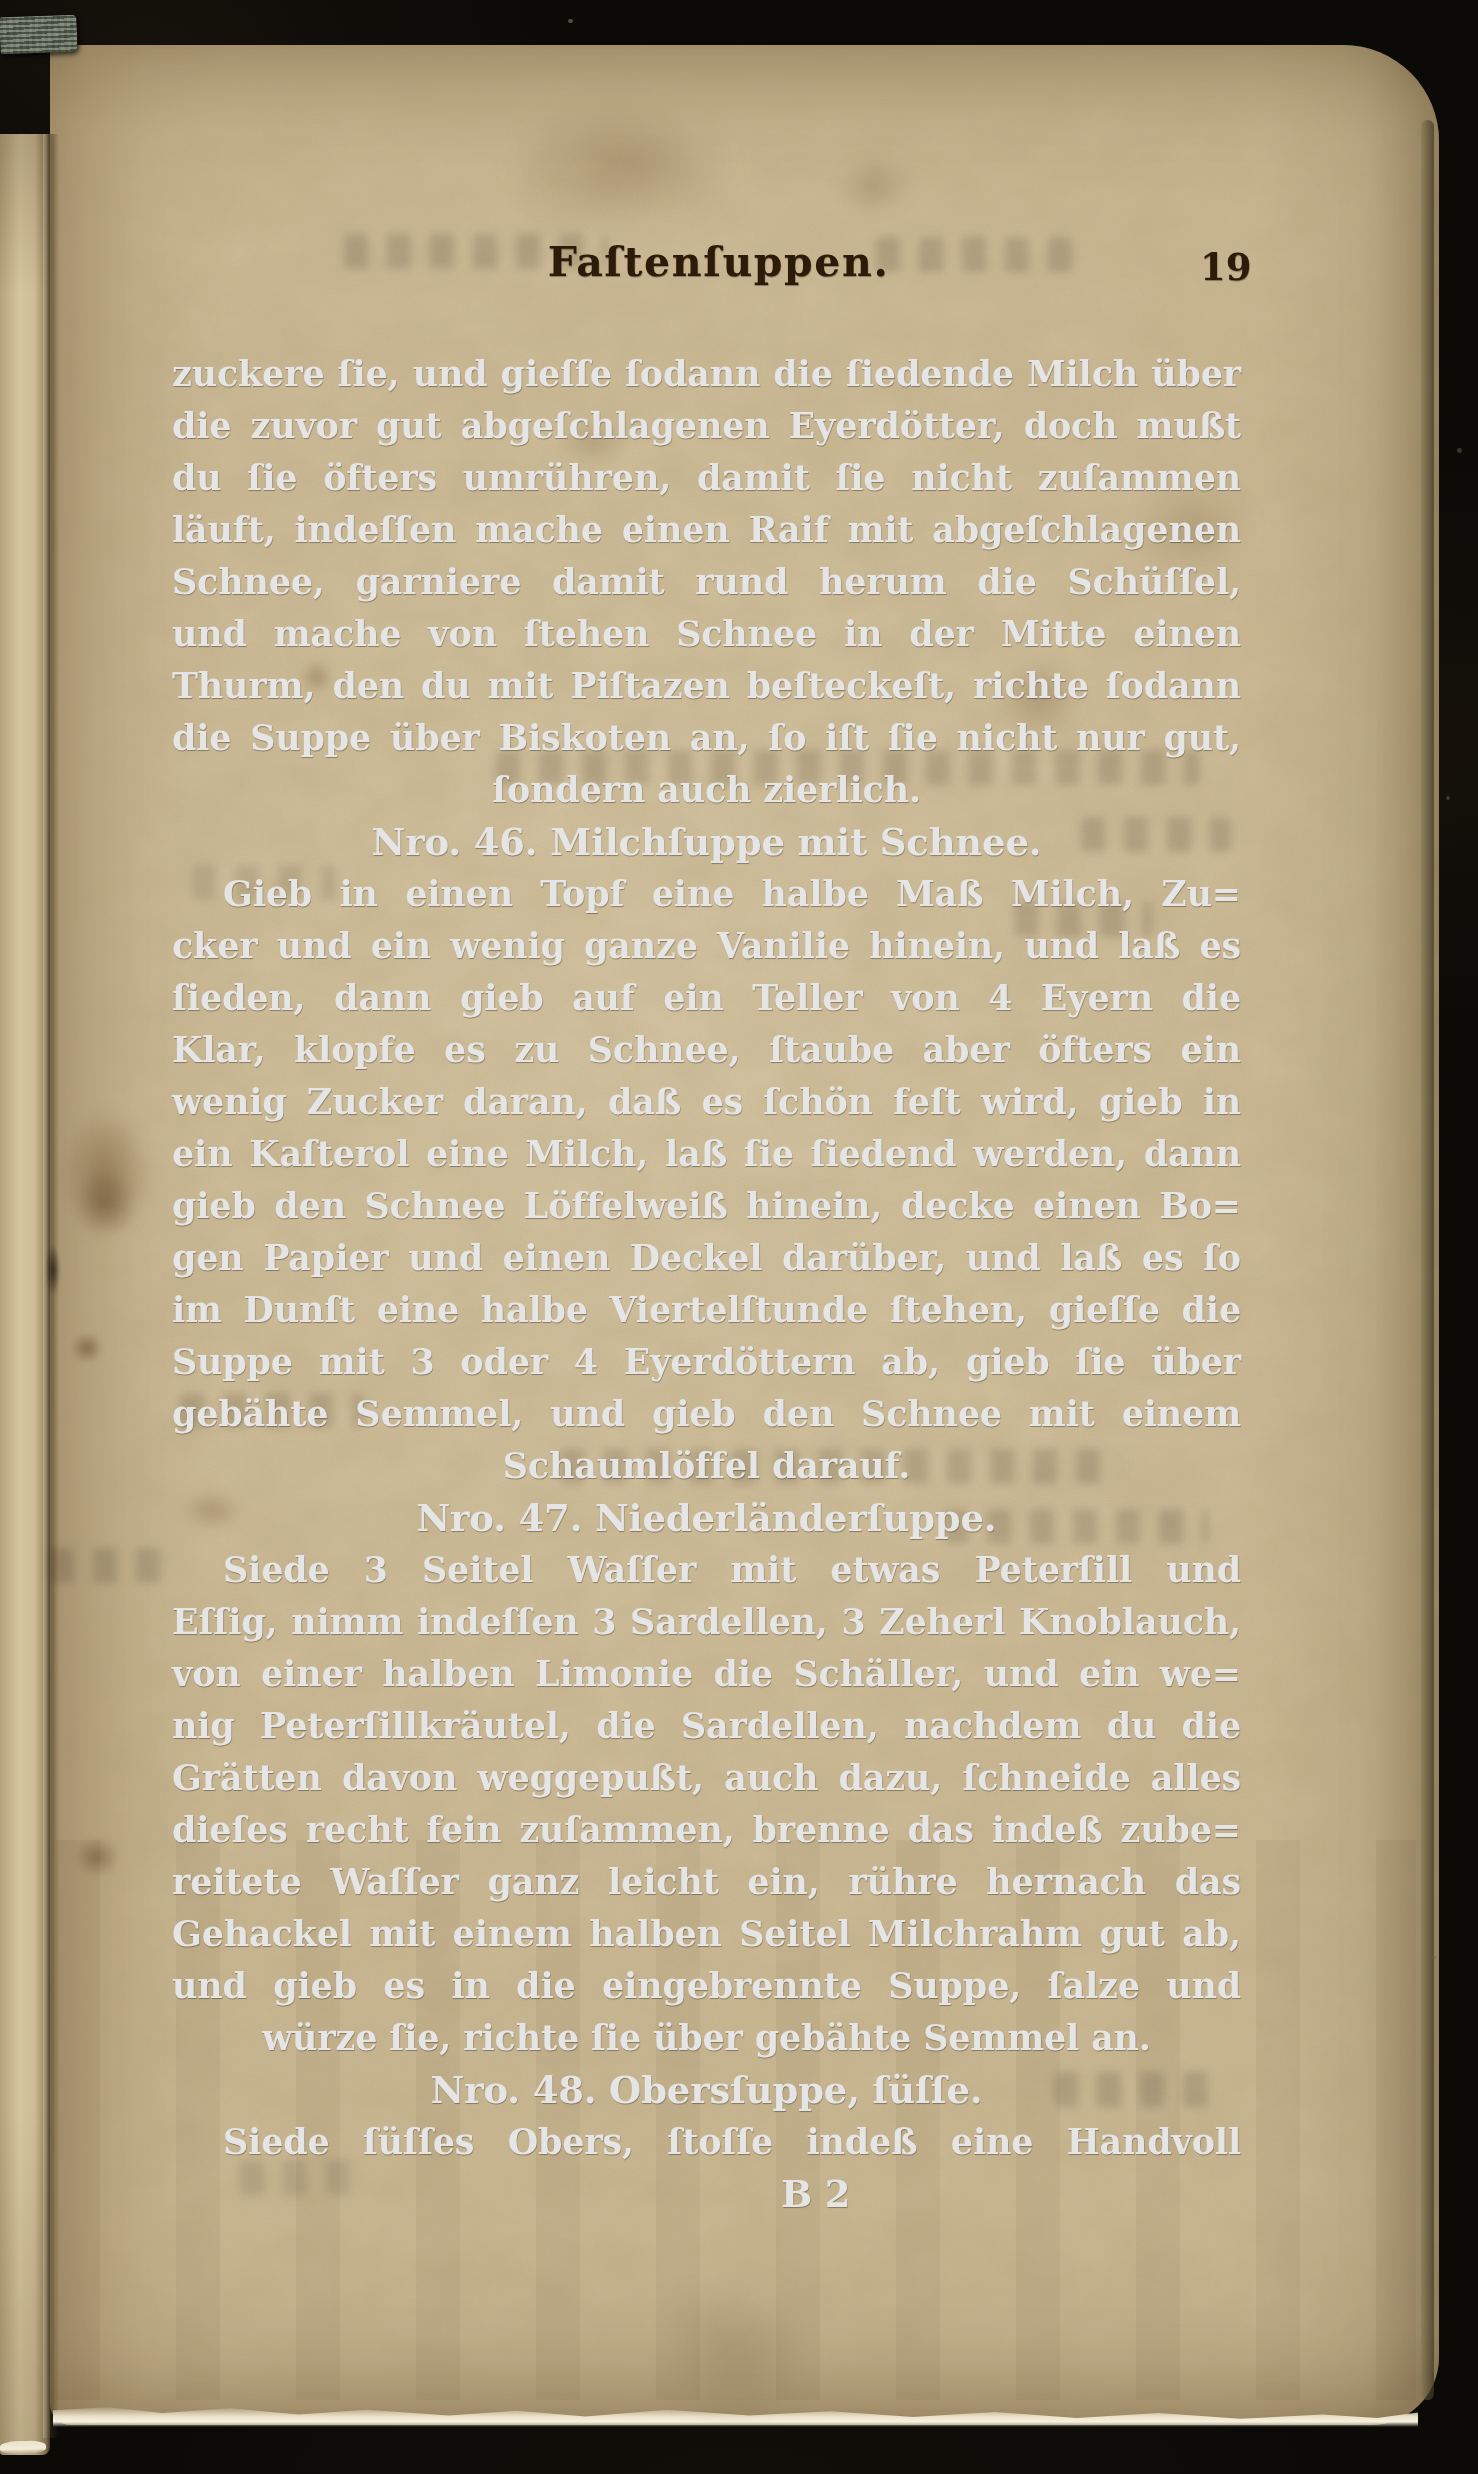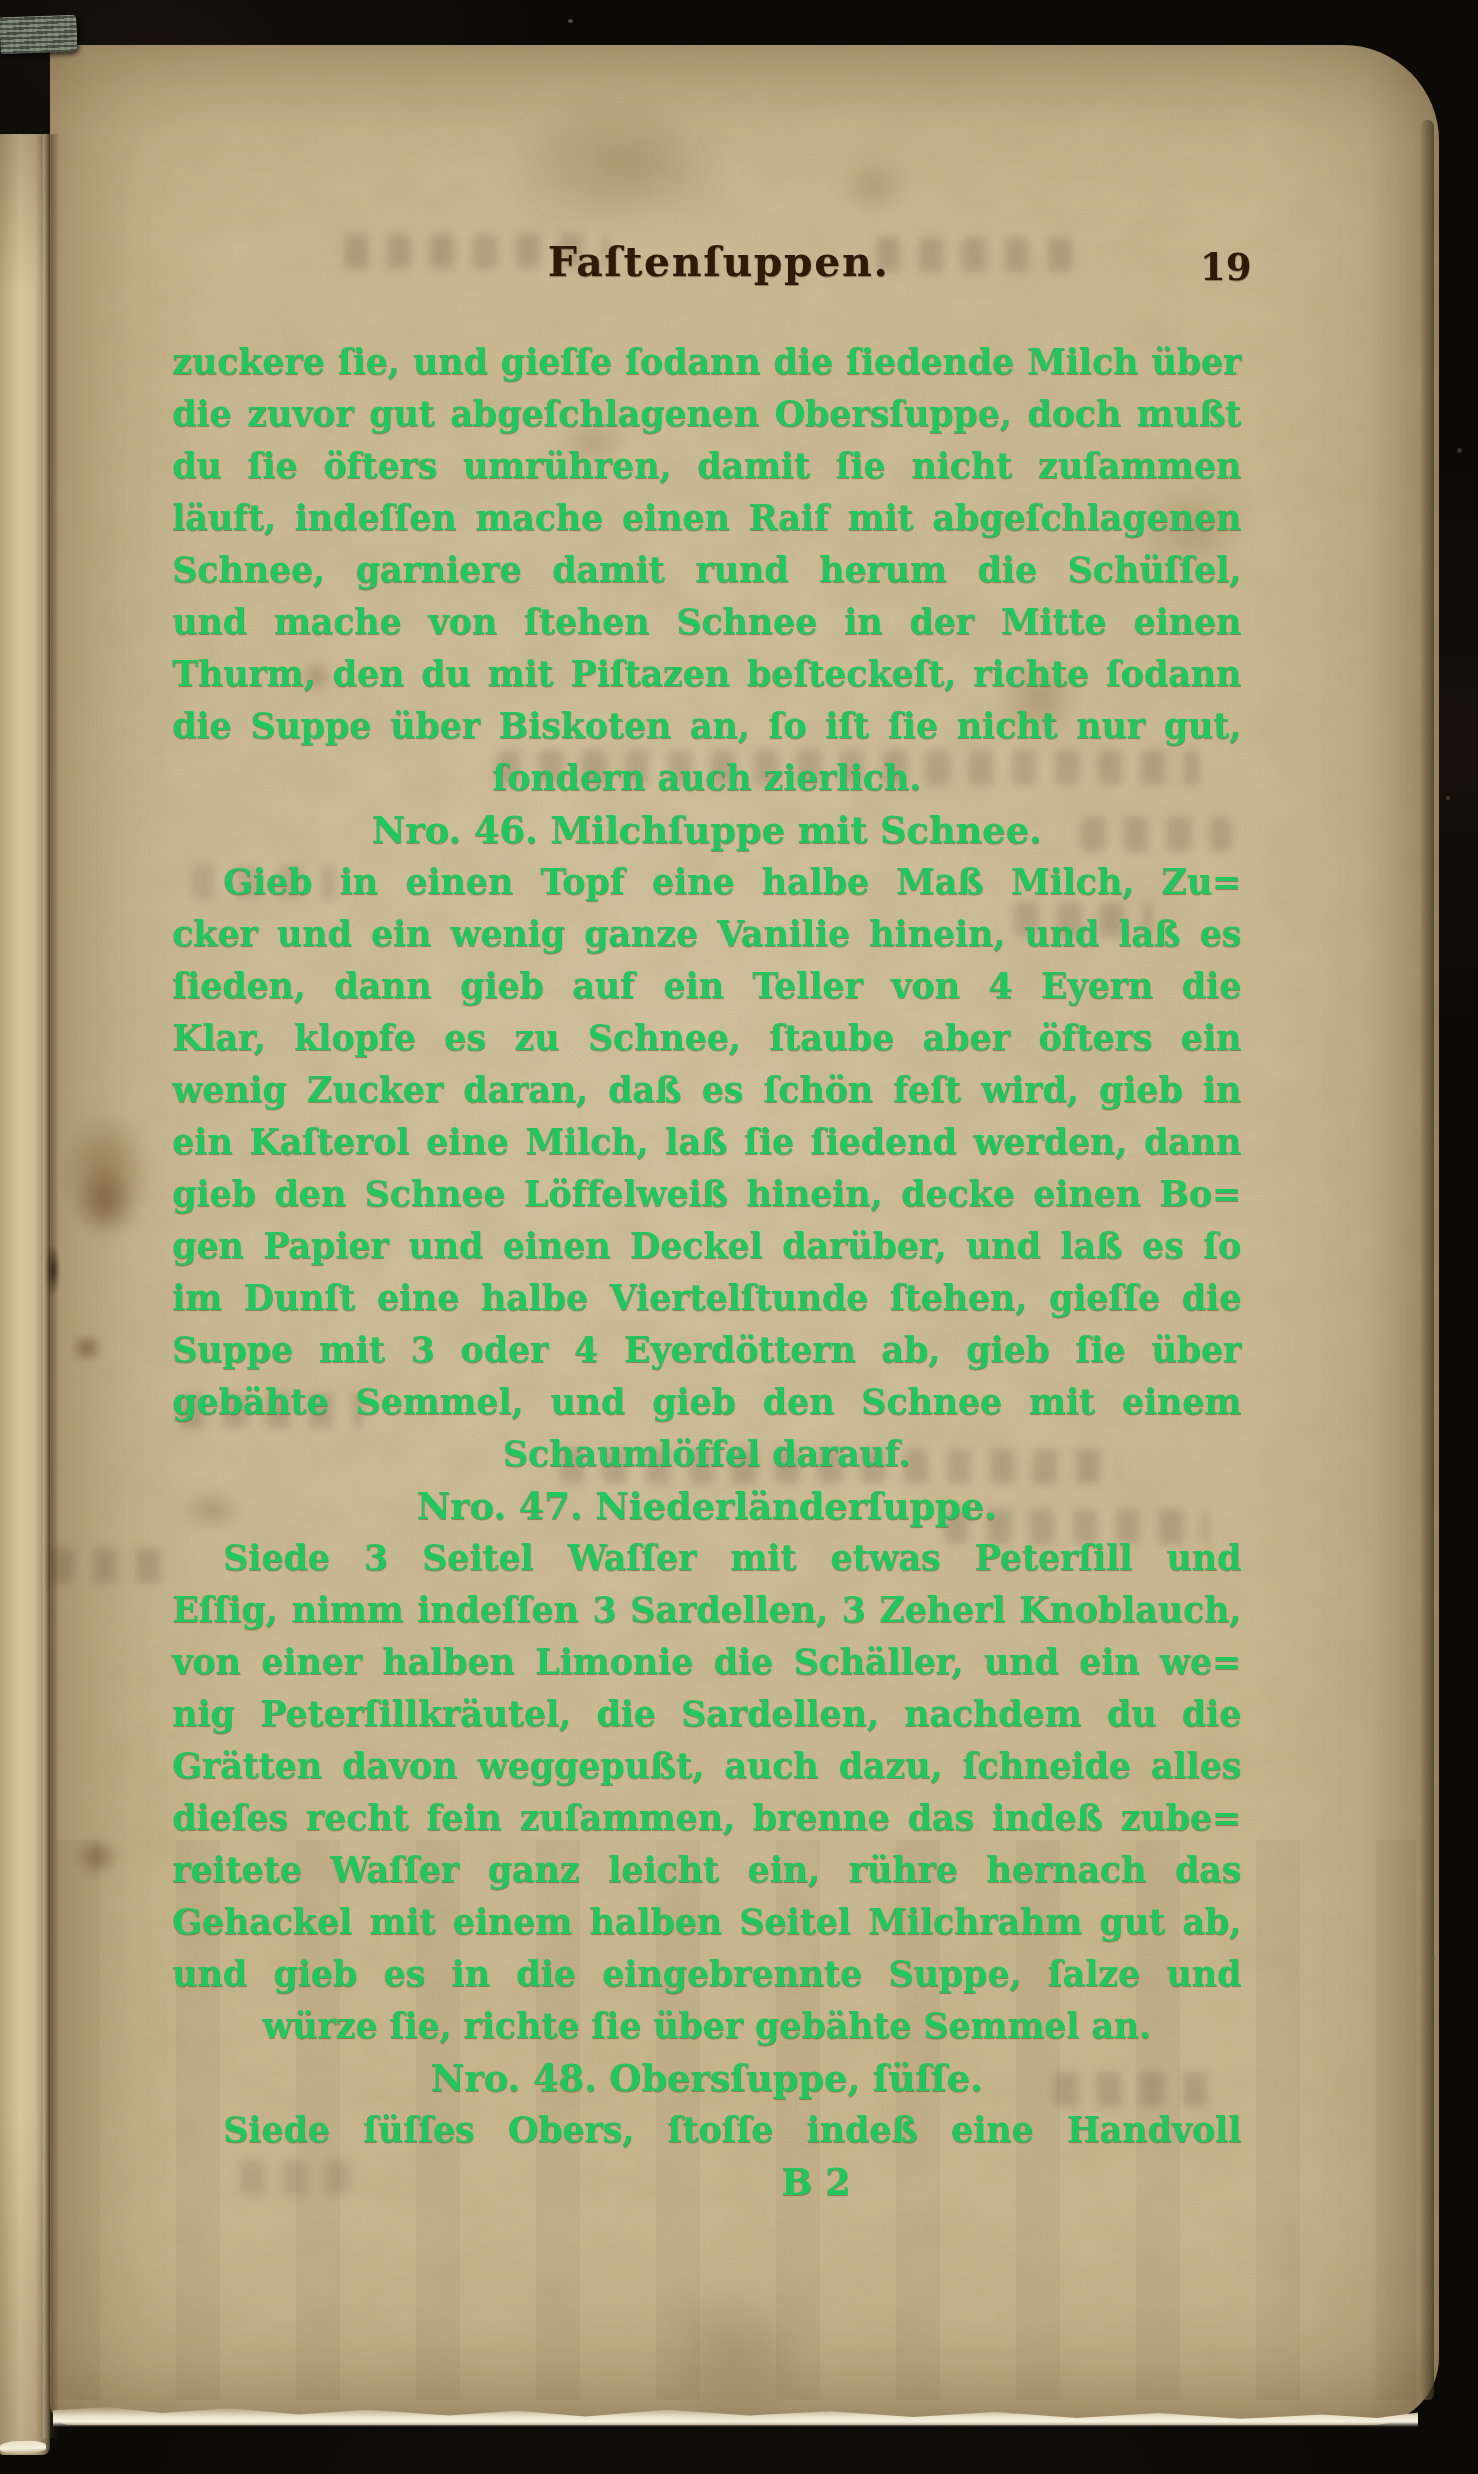--- a/index.html
+++ b/index.html
@@ -122,21 +122,21 @@
   .pageheader{position:absolute;left:184px;top:229px;width:1069px;height:66px;color:#2d1b09;}
   .pageheader .title{
     position:absolute;left:0;right:0;text-align:center;
     font-size:41px;font-weight:bold;line-height:66px;letter-spacing:1.6px;
     text-shadow:0.5px 0.7px 0.8px rgba(45,27,9,.4);
   }
   .pageheader .pagenum{
     position:absolute;right:1.6px;top:4.8px;font-size:37px;font-weight:bold;line-height:66px;
     text-shadow:0.5px 0.7px 0.8px rgba(45,27,9,.4);
   }
-  .textblock{position:absolute;left:172px;top:336px;width:1069px;color:#22c55e;}
+  .textblock{position:absolute;left:172px;top:348px;width:1069px;color:#e5e5e5;}
   .row{
     height:52px;line-height:52px;font-size:35px;font-weight:bold;
     letter-spacing:-0.2px;white-space:normal;overflow:visible;
     text-shadow:0.5px 0.7px 0.8px rgba(45,27,9,.38);
   }
   .jl{text-align:justify;text-align-last:justify;}
   .fl{text-align:center;}
   .ind{text-indent:51px;}
   .heading{text-align:left;text-align-last:center;font-size:37px;}
   .sig{text-align:left;padding-left:609px;font-size:37px;}
@@ -202,21 +202,21 @@
 <div class="speck sp3"></div>
 <div class="speck sp4"></div>
 
 <div class="pageheader">
   <div class="title">Faſtenſuppen.</div>
   <div class="pagenum">19</div>
 </div>
 
 <div class="textblock">
   <div class="row jl">zuckere ſie, und gieſſe ſodann die ſiedende Milch über</div>
-  <div class="row jl">die zuvor gut abgeſchlagenen Obersſuppe, doch mußt</div>
+  <div class="row jl">die zuvor gut abgeſchlagenen Eyerdötter, doch mußt</div>
   <div class="row jl">du ſie öfters umrühren, damit ſie nicht zuſammen</div>
   <div class="row jl">läuft, indeſſen mache einen Raif mit abgeſchlagenen</div>
   <div class="row jl">Schnee, garniere damit rund herum die Schüſſel,</div>
   <div class="row jl">und mache von ſtehen Schnee in der Mitte einen</div>
   <div class="row jl">Thurm, den du mit Piſtazen beſteckeſt, richte ſodann</div>
   <div class="row jl">die Suppe über Biskoten an, ſo iſt ſie nicht nur gut,</div>
   <div class="row fl">ſondern auch zierlich.</div>
 
   <div class="row heading">Nro. 46. Milchſuppe mit Schnee.</div>
   <div class="row jl ind">Gieb in einen Topf eine halbe Maß Milch, Zu=</div>

